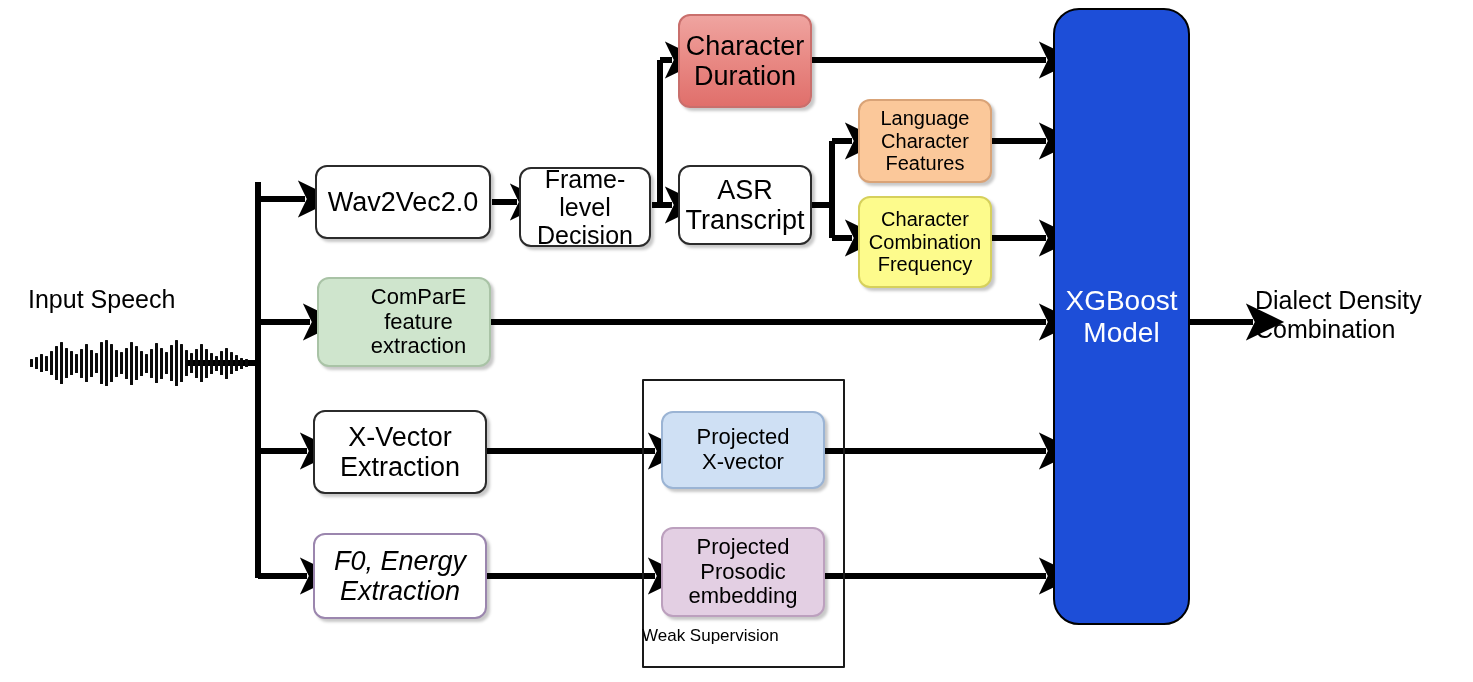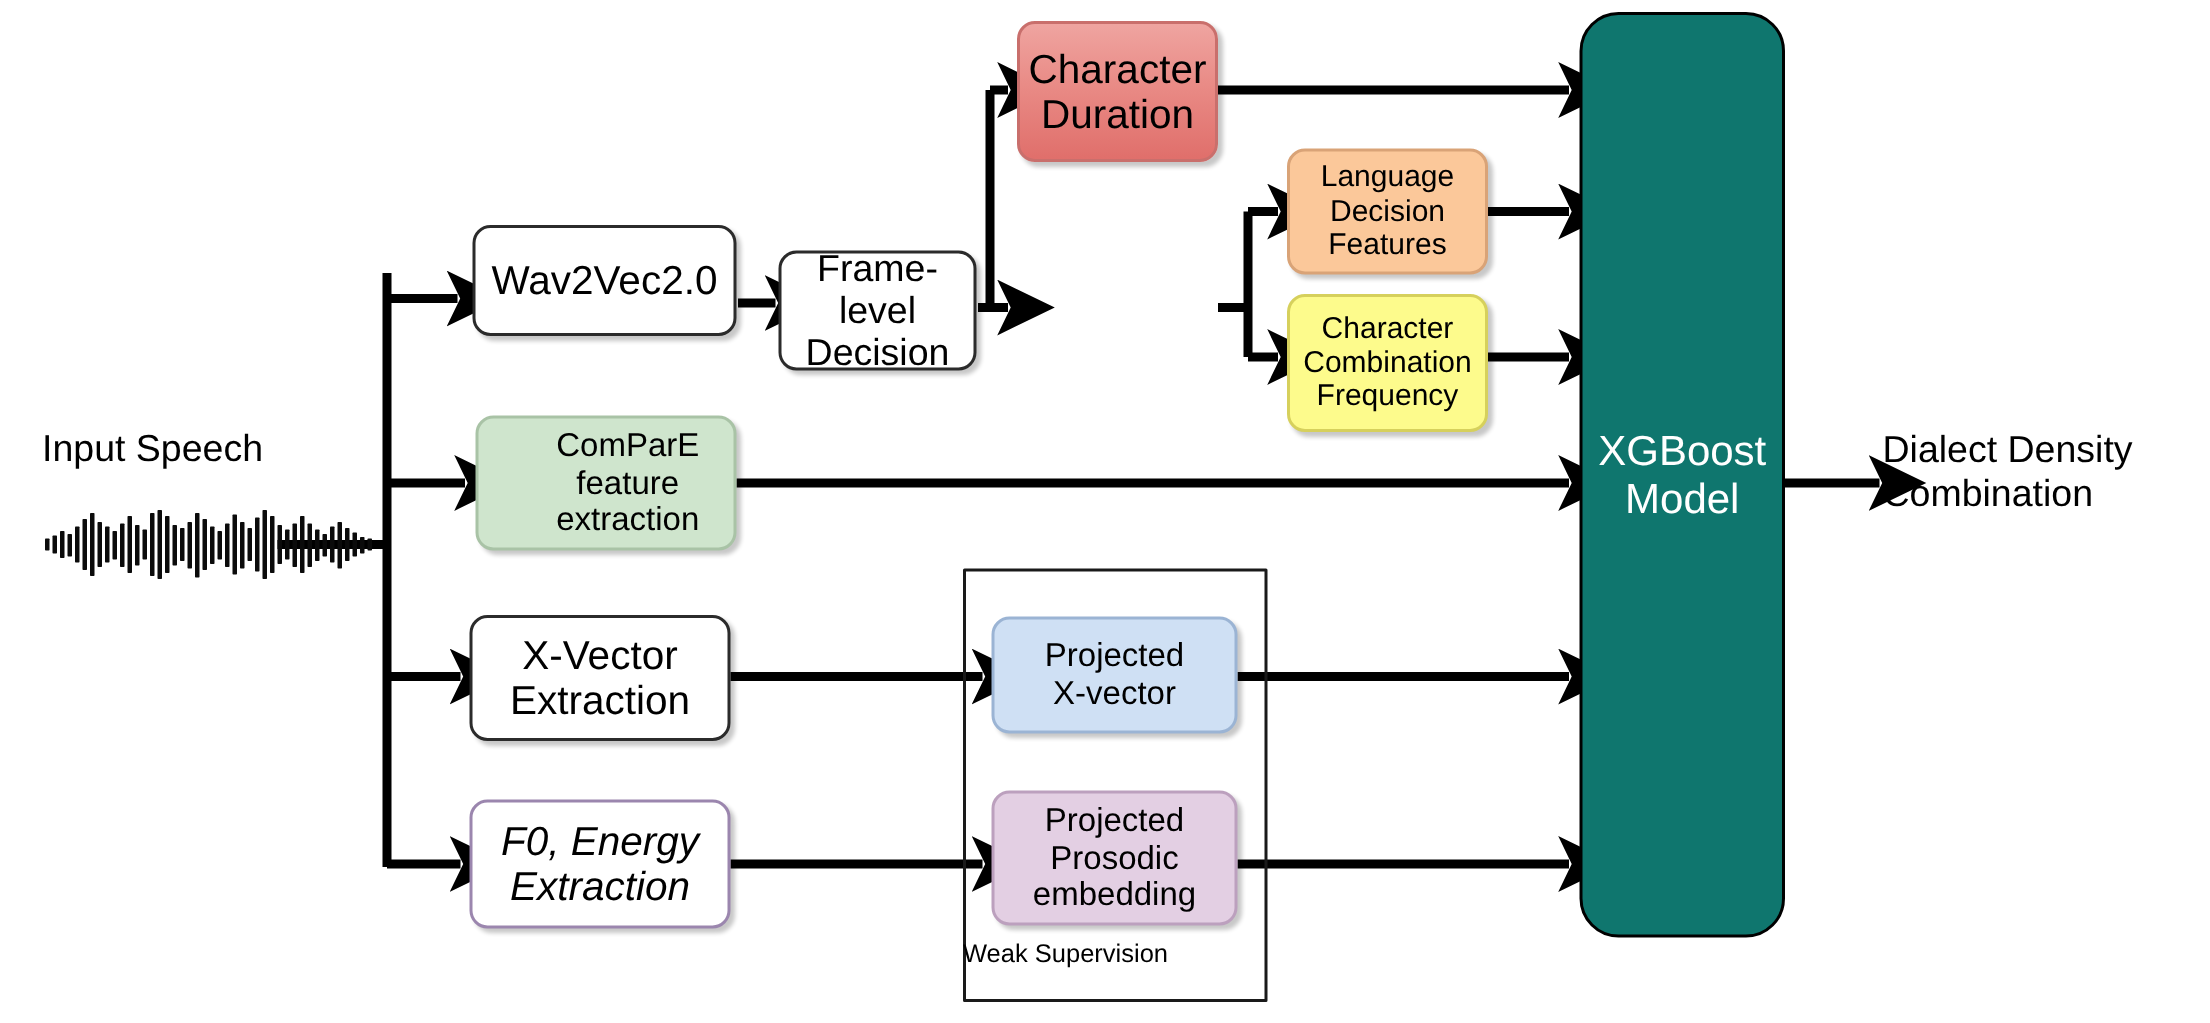--- a/index.html
+++ b/index.html
@@ -58,21 +58,21 @@
   }
   .node.blue {
     background: #cfe0f4;
     border-color: #9bb4d4;
   }
   .node.mauve {
     background: #e3cfe3;
     border-color: #bca0be;
   }
   .node.black {
-    background: #0f766e;
+    background: #1d4ed8;
     border-color: #000000;
     color: #ffffff;
     border-radius: 26px;
     box-shadow: none;
   }
   .label {
     position: absolute;
     text-align: left;
     color: #000;
     line-height: 1.15;
@@ -196,31 +196,33 @@
     <i style="height:21px"></i>
       <i style="height:15px"></i>
       <i style="height:24px"></i>
       <i style="height:31px"></i>
     <i style="height:22px"></i>
       <i style="height:16px"></i>
       <i style="height:11px"></i>
       <i style="height:8px"></i>
   </div>
 
-  <div class="node plain-edge" style="left:315px; top:150px; width:176px; height:74px; font-size:27px;">Wav2Vec2.0</div>
+  <div class="node plain-edge" style="left:315px; top:165px; width:176px; height:74px; font-size:27px;">Wav2Vec2.0</div>
 
   <div class="node plain-edge" style="left:519px; top:167px; width:132px; height:80px; font-size:25px;">Frame-level
 Decision</div>
 
+  <div class="node plain-edge" style="left:678px; top:165px; width:134px; height:80px; font-size:27px;">ASR
+Transcript</div>
 
   <div class="node red" style="left:678px; top:14px; width:134px; height:94px; font-size:27px;">Character
 Duration</div>
 
   <div class="node orange" style="left:858px; top:99px; width:134px; height:84px; font-size:20px;">Language
-Decision
+Character
 Features</div>
 
   <div class="node yellow" style="left:858px; top:196px; width:134px; height:92px; font-size:20px;">Character
 Combination
 Frequency</div>
 
   <div class="node green" style="left:317px; top:277px; width:174px; height:90px; font-size:22px;padding-left:29px;">ComParE
 feature
 extraction</div>
 

